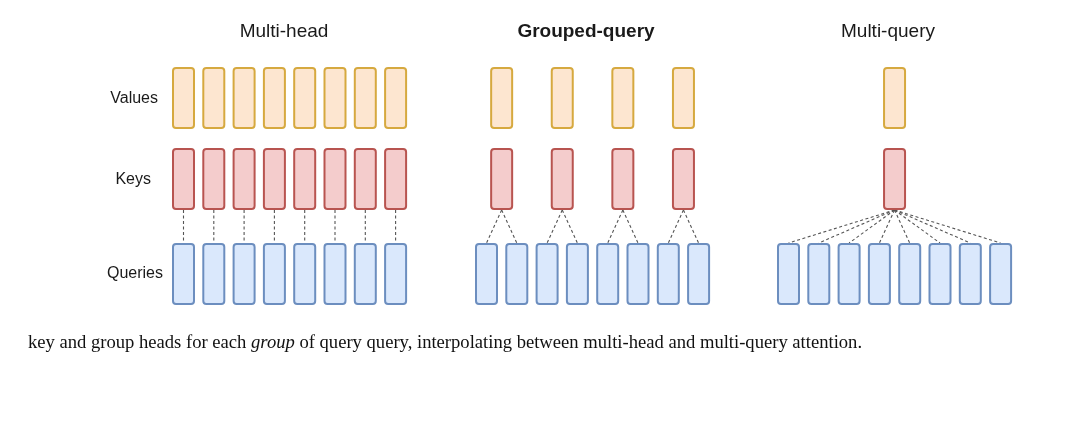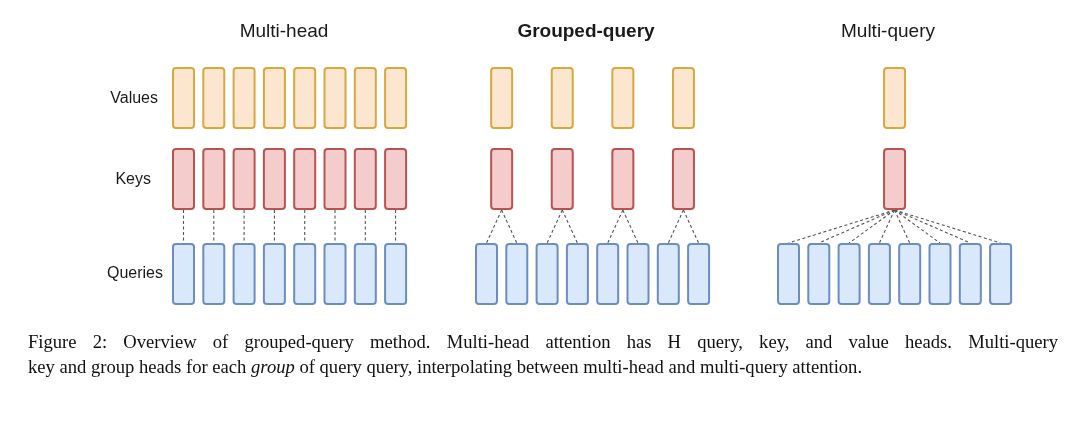--- a/index.html
+++ b/index.html
@@ -102,15 +102,14 @@
       <rect x="838.6" y="244" width="21" height="60" rx="3" ry="3" fill="#dae8fc" stroke="#6c8ebf" stroke-width="2"></rect>
       <rect x="868.9" y="244" width="21" height="60" rx="3" ry="3" fill="#dae8fc" stroke="#6c8ebf" stroke-width="2"></rect>
       <rect x="899.2" y="244" width="21" height="60" rx="3" ry="3" fill="#dae8fc" stroke="#6c8ebf" stroke-width="2"></rect>
       <rect x="929.5" y="244" width="21" height="60" rx="3" ry="3" fill="#dae8fc" stroke="#6c8ebf" stroke-width="2"></rect>
       <rect x="959.8" y="244" width="21" height="60" rx="3" ry="3" fill="#dae8fc" stroke="#6c8ebf" stroke-width="2"></rect>
       <rect x="990.1" y="244" width="21" height="60" rx="3" ry="3" fill="#dae8fc" stroke="#6c8ebf" stroke-width="2"></rect>
     </g>
 </svg>
 
 <div id="caption">
-  <span class="line just">Figure 2: Overview of grouped-query method. Multi-head attention has H query, key, and value heads. Multi-query</span>
   <span class="line"><span>key and group heads for each </span><em>group</em><span> of query query, interpolating between multi-head and multi-query attention.</span></span>
 </div>
 
 </body></html>

